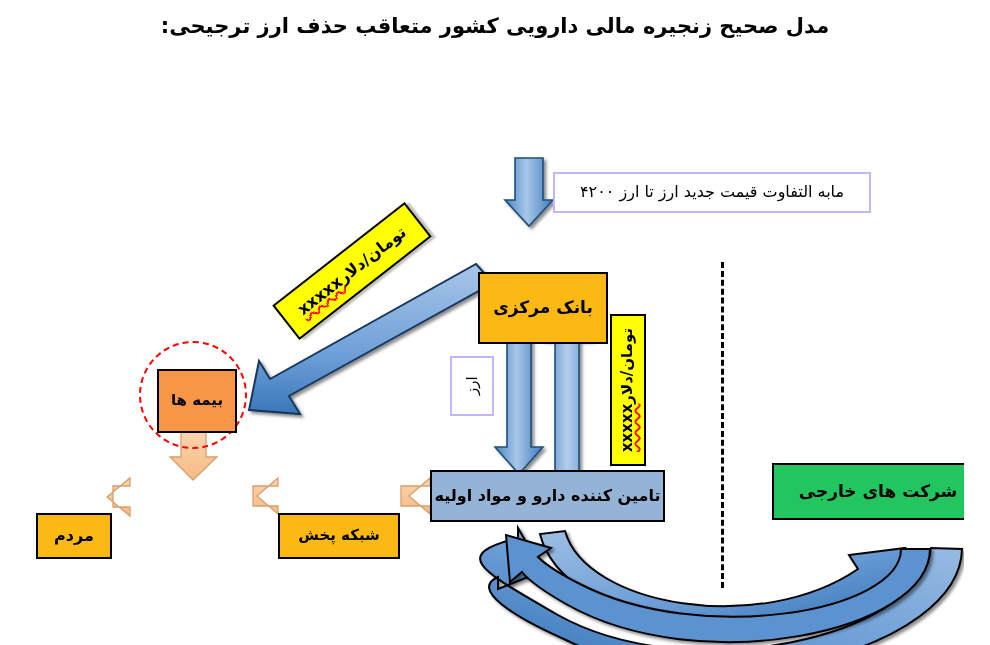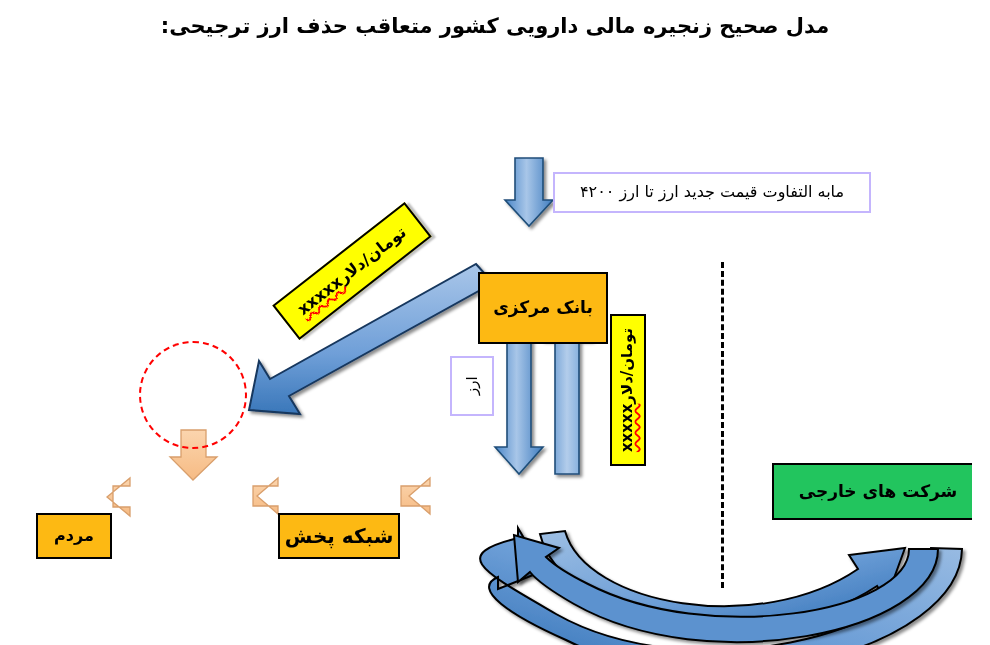--- a/index.html
+++ b/index.html
@@ -9,21 +9,20 @@
   }
   body {
     font-family: "DejaVu Sans", "Liberation Sans", sans-serif;
   }
   #canvas {
     position: relative;
     width: 964px;
     height: 645px;
     background: #ffffff;
     overflow: hidden;
-    padding-left: 8px;
   }
   .abs { position: absolute; }
 
   
   #title {
     top: 14px;
     left: 0;
     width: 990px;
     text-align: center;
     direction: rtl;
@@ -54,21 +53,21 @@
   .box-pink   { background: #22c55e; }
   .box-yellow { background: #ffff00; border: 2px solid #000; }
 
   
   #org-subsidy { left: 425px; top: 108px; width: 228px; height: 48px; font-size: 17px; }
   #diff-note   { left: 553px; top: 172px; width: 318px; height: 41px; font-size: 16px; }
   #central-bank{ left: 478px; top: 232px; width: 130px; height: 72px; font-size: 17px; }
   #arz-box     { left: 450px; top: 356px; width: 44px; height: 60px; font-size: 15px; }
   #insurance   { left: 157px; top: 369px; width: 80px; height: 64px; font-size: 15px; }
   #supplier    { left: 430px; top: 470px; width: 235px; height: 52px; font-size: 16px; }
-  #distrib     { left: 278px; top: 473px; width: 122px; height: 46px; font-size: 20px; }
+  #distrib     { left: 278px; top: 473px; width: 122px; height: 46px; font-size: 15px; }
   #pharmacy    { left: 130px; top: 473px; width: 122px; height: 46px; font-size: 16px; }
   #people      { left: 36px; top: 473px; width: 76px; height: 46px; font-size: 16px; align-items: center; }
   #foreign     { left: 772px; top: 463px; width: 212px; height: 57px; font-size: 17px; }
 
   
   #insurance-circle {
     left: 139px; top: 341px; width: 104px; height: 104px;
     border: 2px dashed #ff0000;
     border-radius: 50%;
     background: transparent;
@@ -227,21 +226,27 @@
   <div class="abs box box-orange layer-boxes" id="central-bank">
     <span>بانک مرکزی</span>
   </div>
 
   <div class="abs box box-plain layer-boxes" id="arz-box">
     <span class="vert-text">ارز</span>
   </div>
 
   <div class="abs layer-boxes" id="insurance-circle"></div>
 
-
+  <div class="abs box box-orange2 layer-boxes" id="insurance">
+    <span>بیمه ها</span>
+  </div>
+
+  <div class="abs box box-blue layer-boxes" id="supplier">
+    <span>تامین کننده دارو و مواد اولیه</span>
+  </div>
 
   <div class="abs box box-orange layer-boxes" id="distrib">
     <span>شبکه پخش</span>
   </div>
 
 
   <div class="abs box box-orange layer-boxes" id="people">
     <span>مردم</span>
   </div>
 

